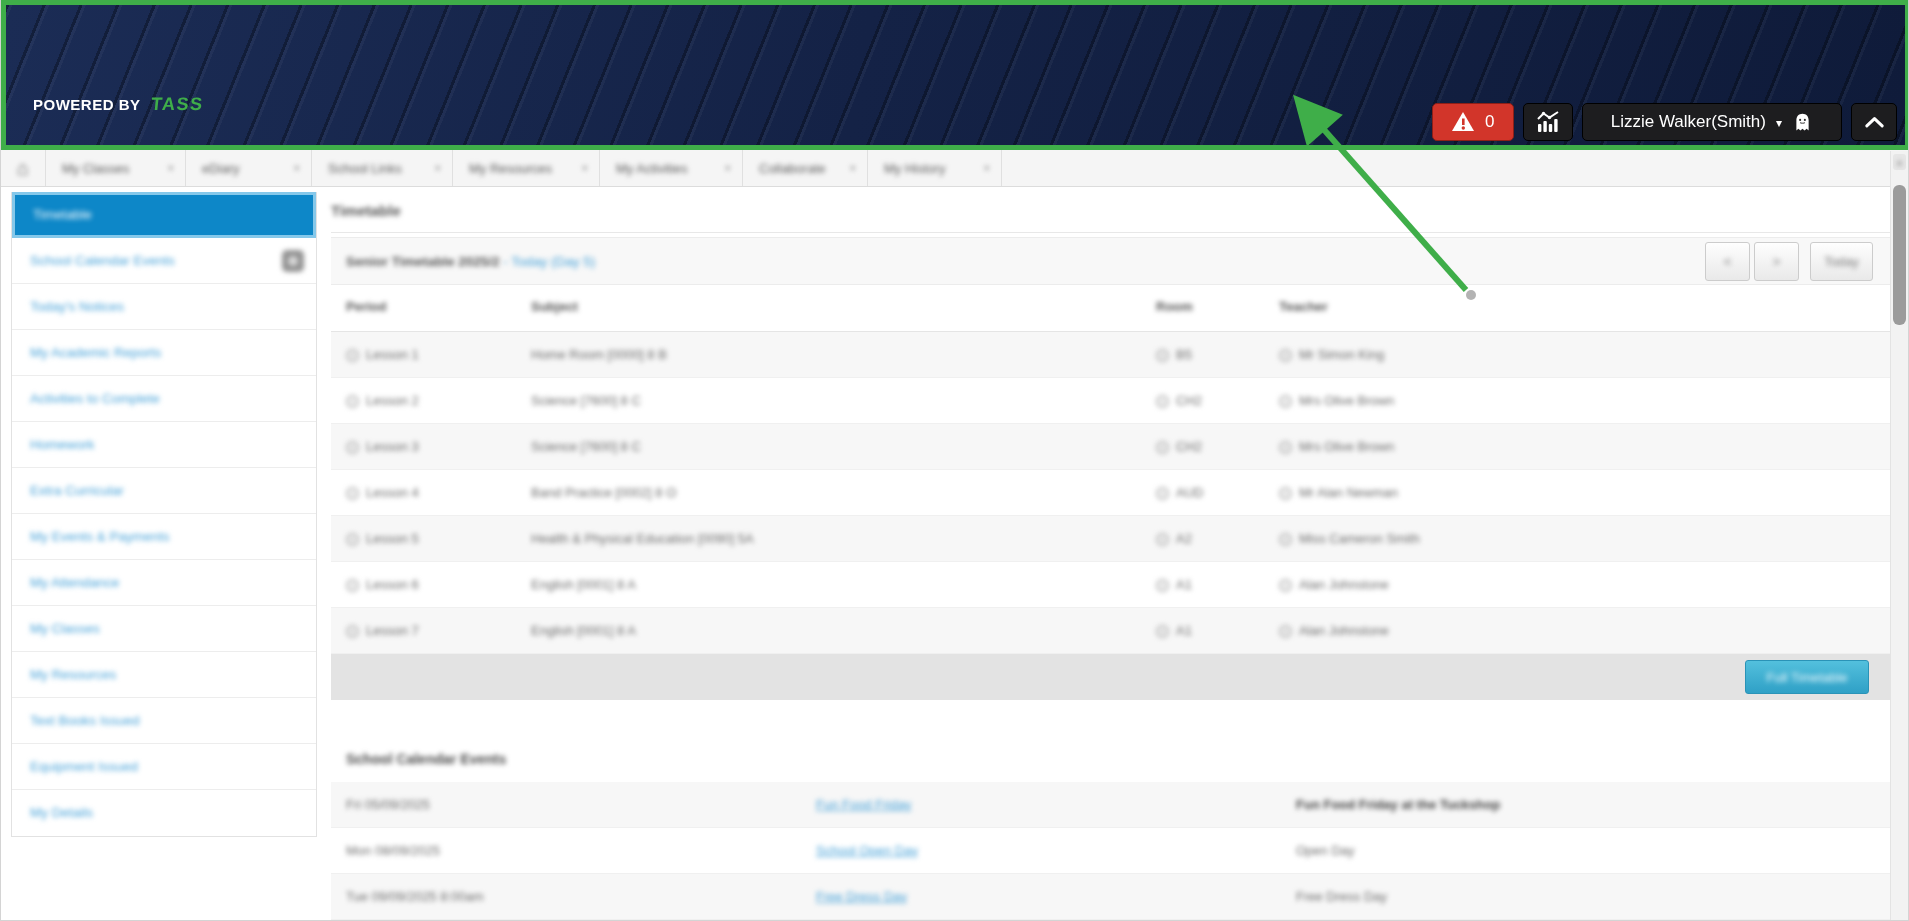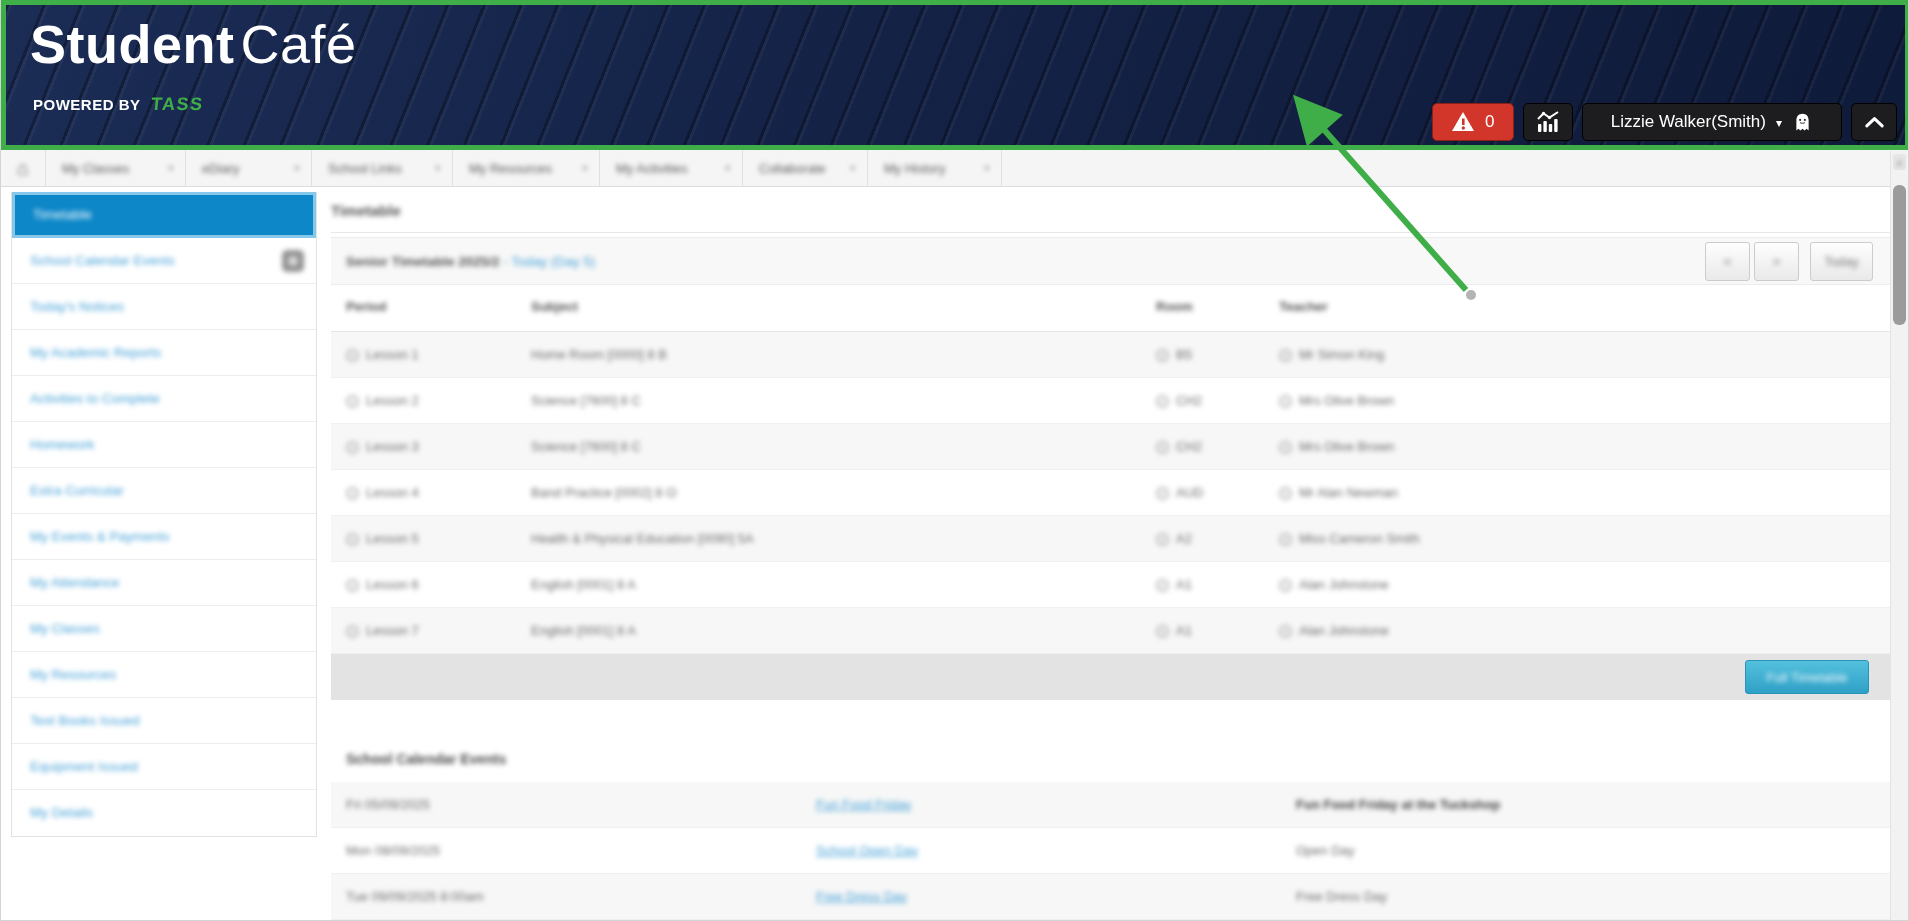--- a/index.html
+++ b/index.html
@@ -97,23 +97,20 @@
 
   
   .annot{position:absolute;left:0;top:0;width:1909px;height:921px;pointer-events:none;z-index:60;}
 </style>
 </head>
 <body>
 
 <div id="app">
 
   <div class="header">
-    <div class="logo">
-      <span class="b">Student</span><span class="l">Café</span>
-    </div>
     <div class="powered">
       <span>POWERED BY</span>
       <span class="tass">TASS</span>
     </div>
     <div class="header-actions">
       <div class="hbtn alert">
         <svg viewBox="0 0 24 24" width="24" height="24">
             <path d="M12 2 L23 21 H1 Z" fill="#fff"></path>
             <rect x="11" y="8.5" width="2.6" height="6.5" fill="#d2352a"></rect>
             <circle cx="12.3" cy="18" r="1.7" fill="#d2352a"></circle>

